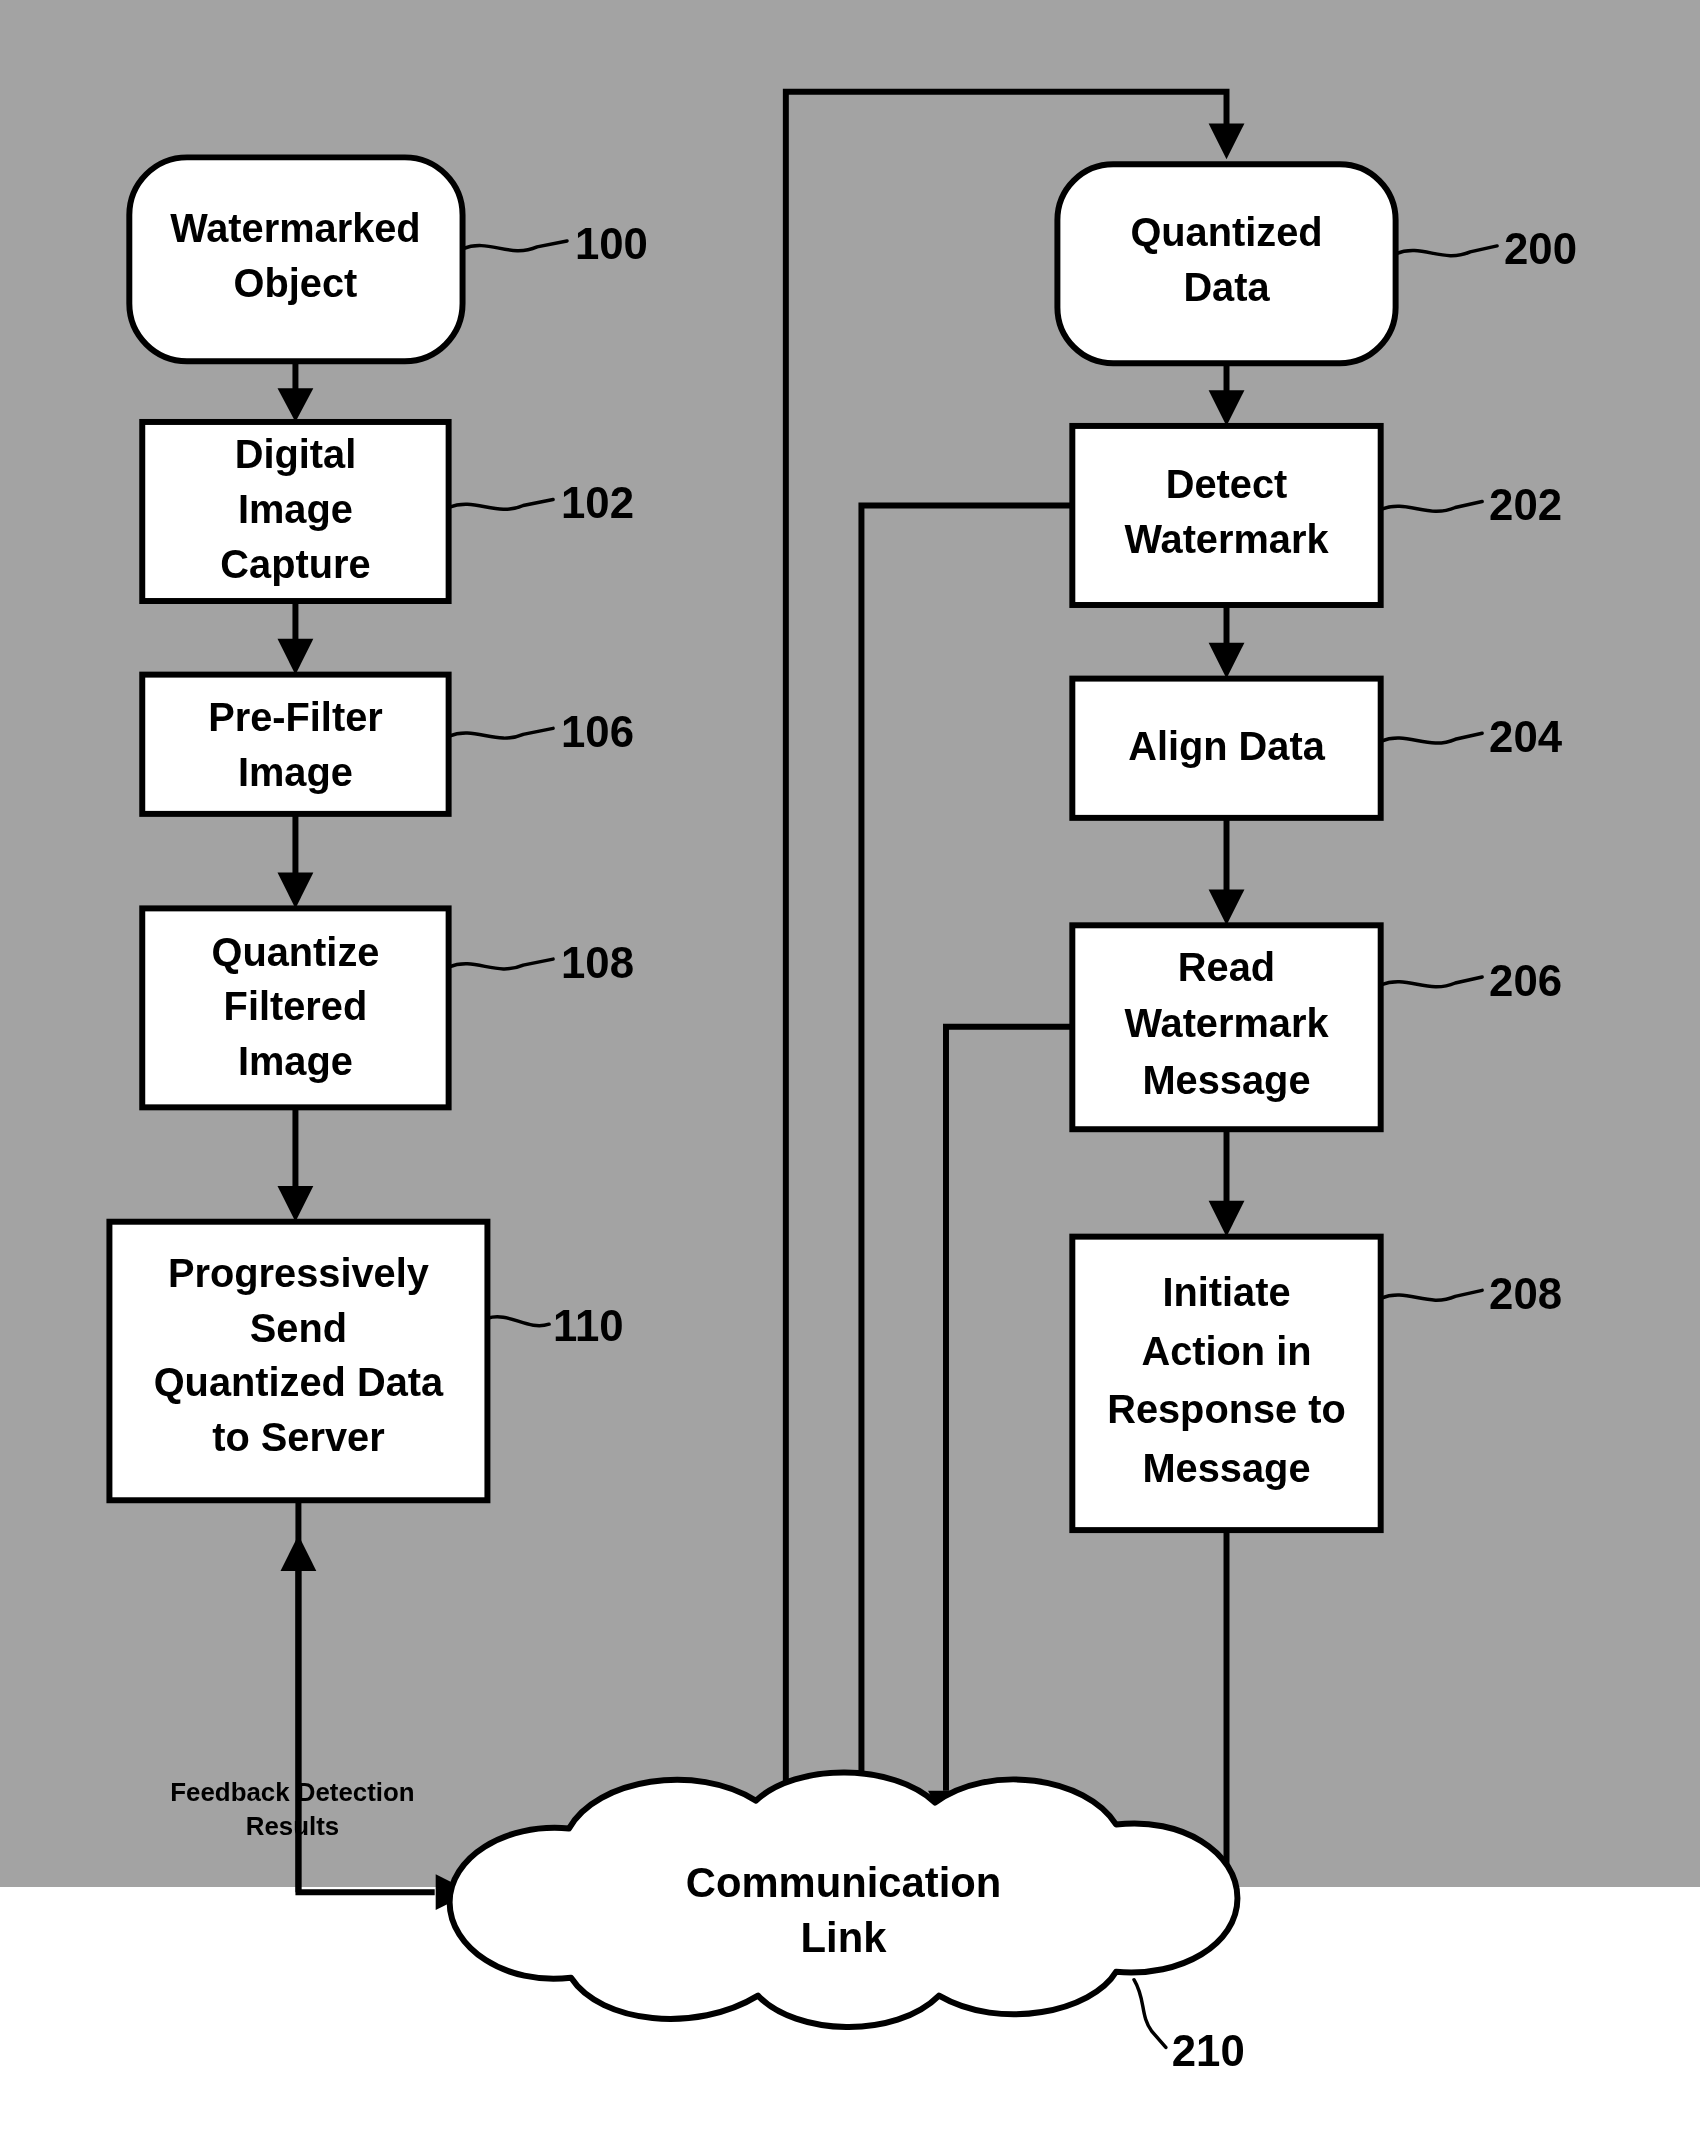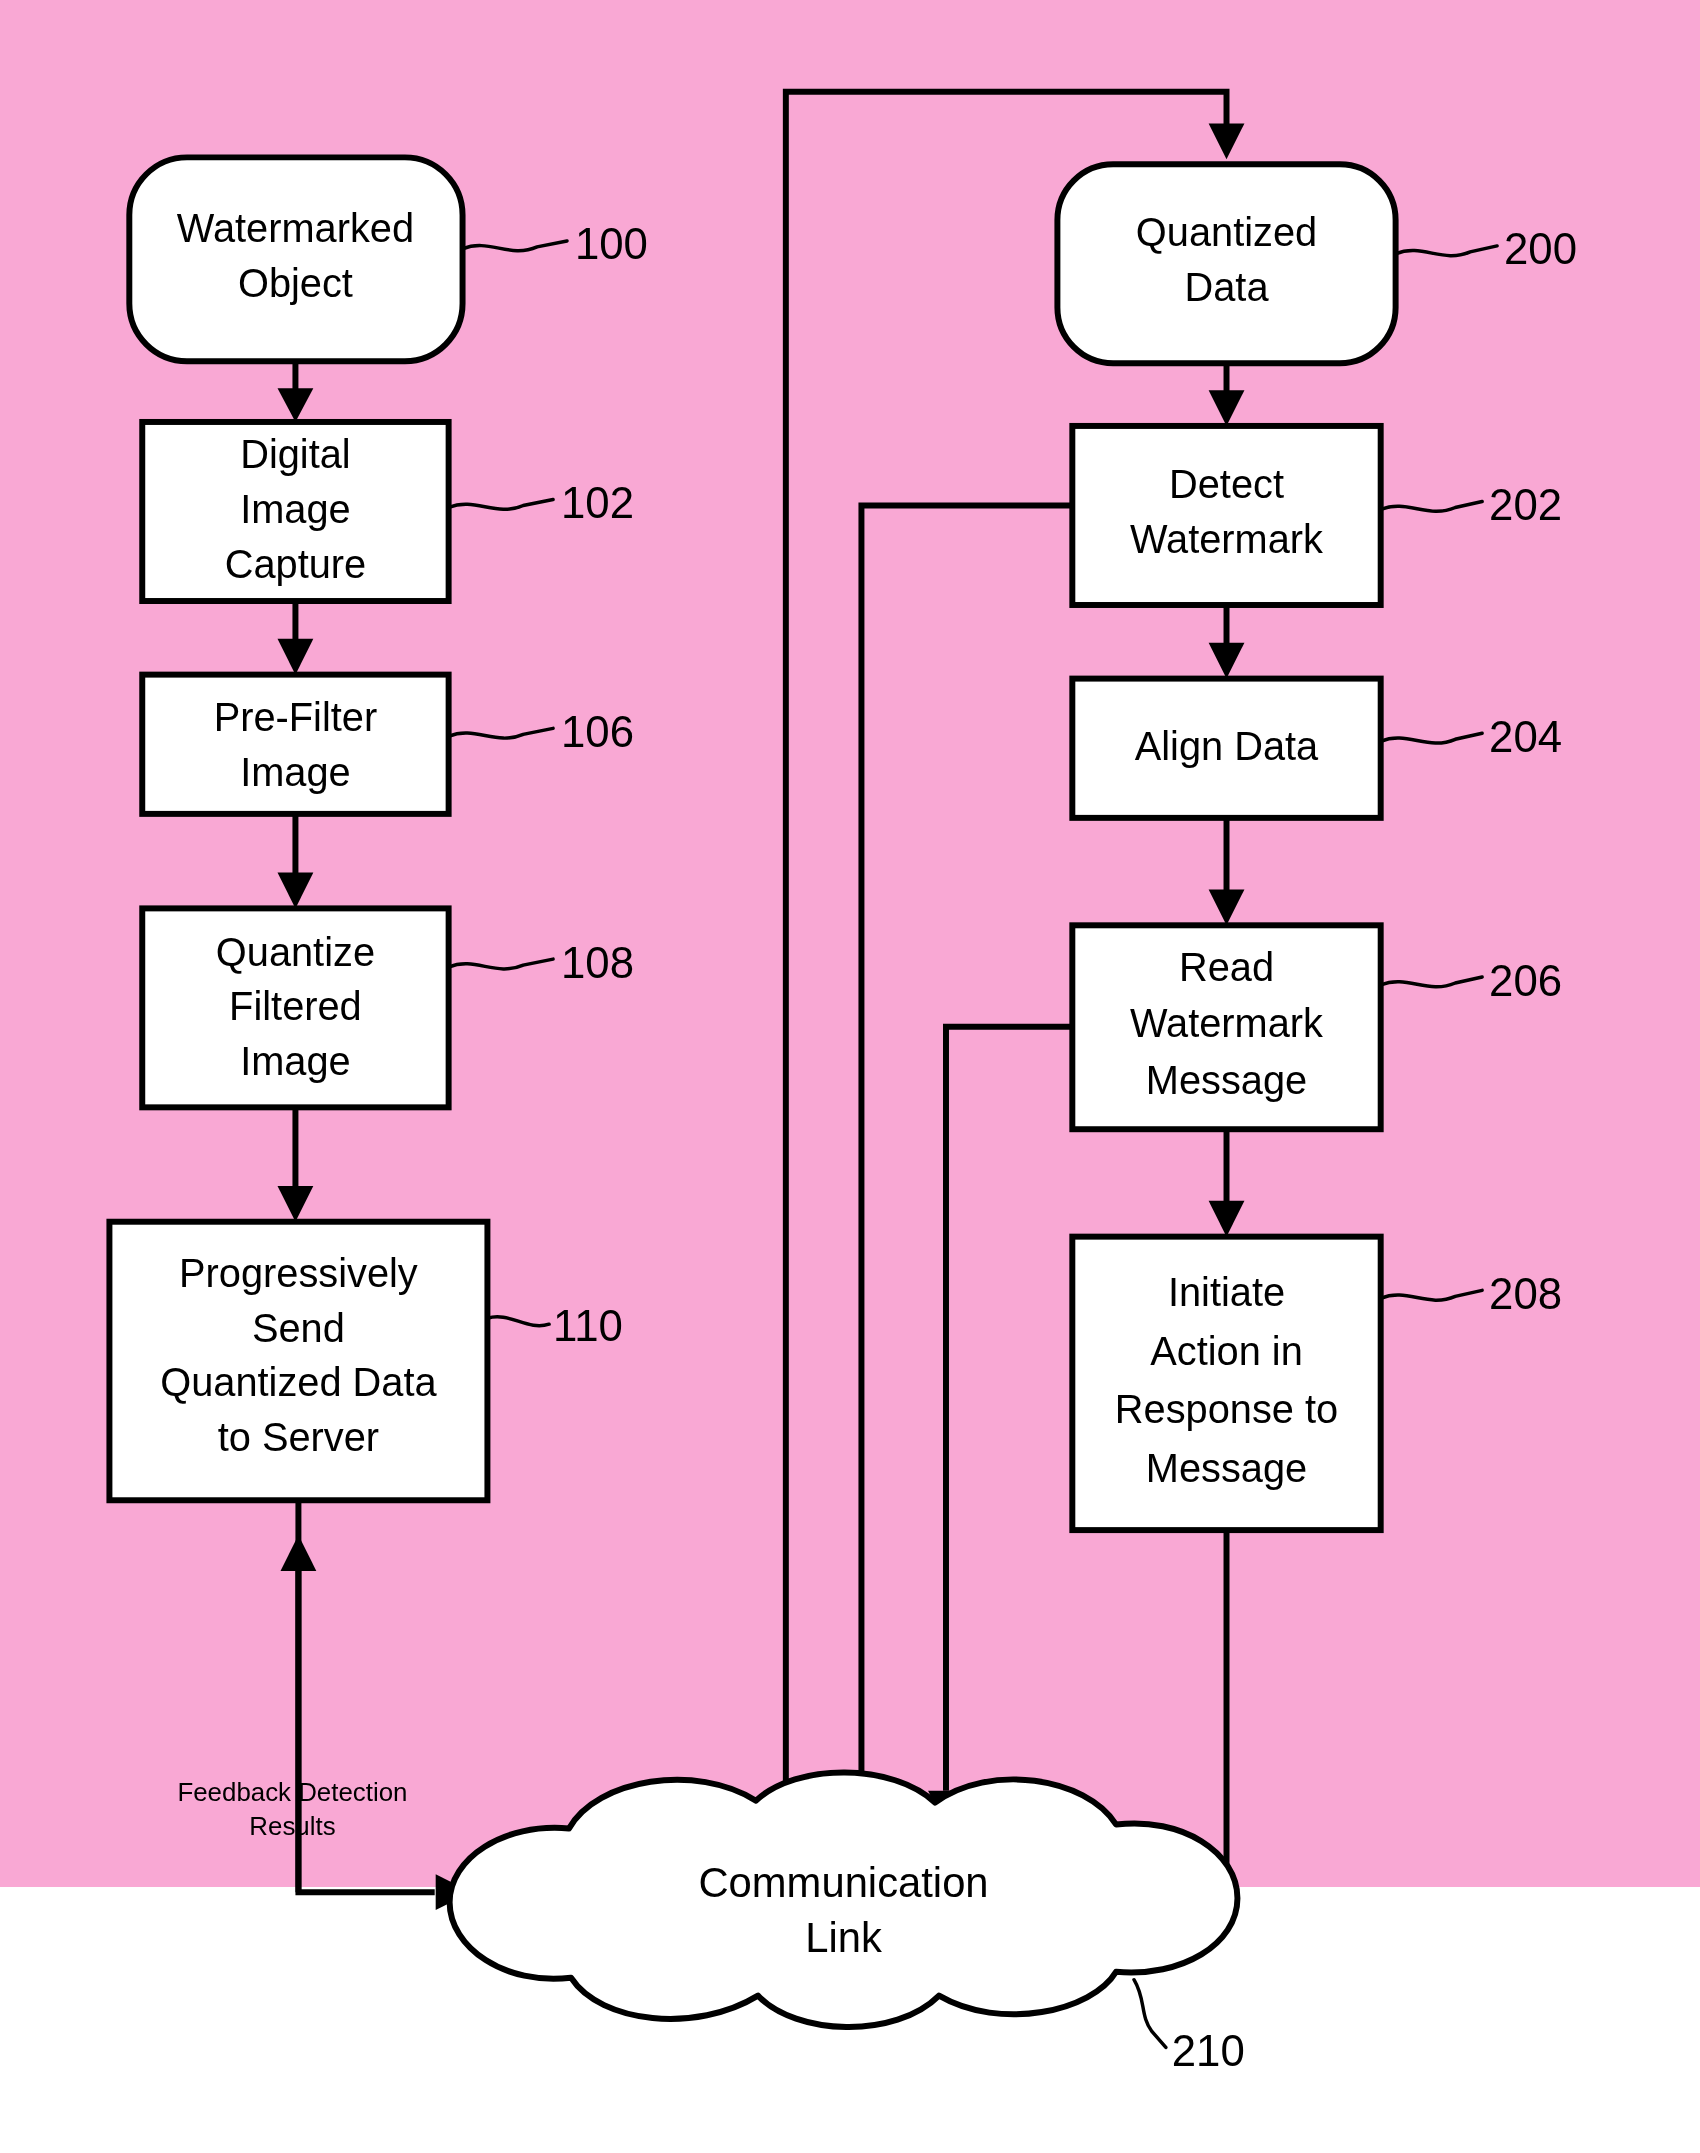--- a/index.html
+++ b/index.html
@@ -12,21 +12,22 @@
     width: 1700px;
     height: 2153px;
     font-family: "Liberation Sans", sans-serif;
     color: #000000;
     overflow: hidden;
   }
   #diagram-root {
     position: relative;
     width: 1700px;
     height: 1887px;
-    background: #f9a8d4;
+    background: #a3a3a3;
+    font-weight: bold;
   }
   svg#flowchart {
     position: absolute;
     top: 0;
     left: 0;
     width: 1700px;
     height: 2153px;
     display: block;
   }
   .shape-stroke {

